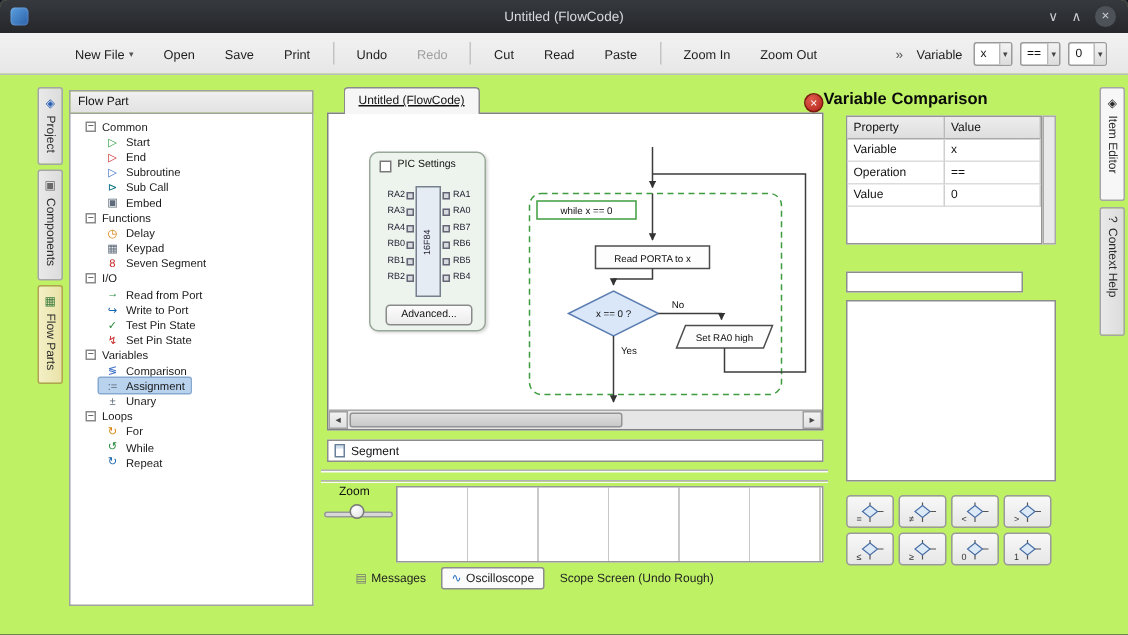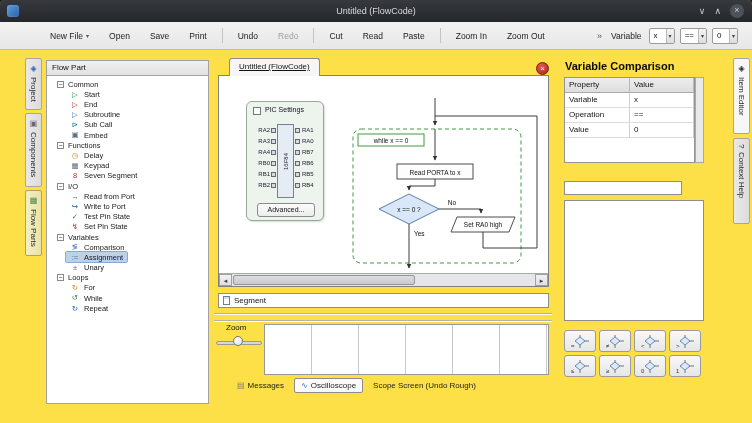--- a/index.html
+++ b/index.html
@@ -1,17 +1,17 @@
 <!DOCTYPE html>
 <html><head>
 <meta charset="utf-8">
 <style>
 *{box-sizing:border-box}
 body{margin:0;background:#141517;font-family:"Liberation Sans",sans-serif}
-#window{position:relative;width:752px;height:423px;background:#fde047;border-radius:5px 5px 0 0;overflow:hidden;outline:1px solid #3c3f43}
+#window{position:relative;width:752px;height:423px;background:#bef264;border-radius:5px 5px 0 0;overflow:hidden;outline:1px solid #3c3f43}
 
 #titlebar{position:absolute;left:0;top:0;right:0;height:22px;background:linear-gradient(#36393e,#25272b)}
 #app-icon{position:absolute;left:7px;top:5px;width:12px;height:12px;border-radius:3px;background:linear-gradient(135deg,#5aa0e0,#2b5fa8);box-shadow:inset 0 0 2px rgba(255,255,255,.3)}
 #window-title{position:absolute;left:0;right:0;top:0;line-height:22px;text-align:center;font-size:9px;color:#d8dbdf}
 #window-controls{position:absolute;right:8px;top:0;height:22px;display:flex;align-items:center;gap:9px}
 .wc{color:#c9ccd1;font-size:9px;line-height:1}
 .wc.close{width:14px;height:14px;border-radius:50%;background:#4d5158;text-align:center;line-height:13px;font-size:9px}
 
 #toolbar{position:absolute;left:0;top:22px;right:0;height:28px;background:linear-gradient(#f2f2f2,#e7e7e7);border-bottom:1px solid #bdbdbd;display:flex;padding:0 14px 0 40px}
 #toolbar-buttons{display:flex;align-items:center}
@@ -28,21 +28,21 @@
 .combo-arrow{font-size:6px;color:#444;background:linear-gradient(#f3f3f3,#ddd);border-left:1px solid #b9b9b9;height:100%;display:flex;align-items:center;padding:0 2px}
 
 .vtab{position:absolute;width:17px;writing-mode:vertical-rl;display:flex;align-items:center;justify-content:flex-start;gap:4px;padding:5px 0;font-size:8px;color:#2a2a2a;background:linear-gradient(90deg,#e9e9e9,#dcdcdc);border:1px solid #a6a6a6;border-radius:2px}
 .vtab .vicon{font-size:8px}
 .vtab.sel{background:linear-gradient(90deg,#f4f0c6,#e9e2a8);border-color:#b0a452}
 .vtab.rsel{background:#f7f7f7}
 
 #flow-panel{position:absolute;left:46px;top:60px;width:163px;height:344px}
 #flow-panel-header{height:16px;background:linear-gradient(#f0f0f0,#e2e2e2);border:1px solid #a2a2a2;font-size:8px;line-height:14px;padding-left:5px;color:#111}
 #tree{position:absolute;left:0;right:0;top:16px;bottom:0;background:#fff;border:1px solid #a2a2a2;border-top:none;padding-top:3px;overflow:hidden}
-.trow{height:10.2px;display:flex;align-items:flex-end;padding-left:6px;font-size:7.5px;color:#1a1a1a}
+.trow{height:10.2px;display:flex;align-items:center;padding-left:6px;font-size:7.5px;color:#1a1a1a}
 .trow:not(.group){padding-left:19px}
 .tinner{display:flex;align-items:center;gap:4px;padding:0 4px;height:10px;border-radius:1px}
 .tinner.sel{background:#b9d3ee;outline:1px solid #86a9d2}
 .expander{width:7px;height:7px;border:1px solid #8a8a8a;background:#fff;font-size:7px;color:#333;display:flex;align-items:center;justify-content:center;line-height:1}
 .ticon{font-size:7.5px;width:10px;text-align:center;line-height:1}
 .tlabel{white-space:nowrap}
 
 #canvas-tab{position:absolute;left:229px;top:58px;height:18px;padding:0 9px;background:#f6f6f6;border:1px solid #8a8a8a;border-bottom:none;border-radius:3px 3px 0 0;font-size:8px;line-height:16px;text-decoration:underline;color:#111;z-index:3}
 #canvas-close{position:absolute;left:536px;top:62px;width:13px;height:13px;border-radius:50%;background:radial-gradient(circle at 35% 30%,#e25b4f,#b02318);border:1px solid #7d170f;color:#fff;font-size:8px;line-height:11px;text-align:center;z-index:3}
 #canvas{position:absolute;left:218px;top:75px;width:331px;height:212px;background:#fff;border:1px solid #808080}
@@ -81,21 +81,21 @@
 #zoom-label{position:absolute;left:226px;top:323px;font-size:8px;color:#111}
 #zoom-track{position:absolute;left:216px;top:341px;width:46px;height:4px;background:#d8d8d8;border:1px solid #999;border-radius:2px}
 #zoom-thumb{position:absolute;left:233px;top:336px;width:10px;height:10px;border-radius:50%;background:radial-gradient(circle at 35% 30%,#fff,#ddd);border:1px solid #777}
 #scope{position:absolute;left:264px;top:324px;width:285px;height:51px;background:#fff;border:1px solid #979797;background-image:repeating-linear-gradient(to right,transparent 0,transparent 46px,#c9c9c9 46px,#c9c9c9 47px)}
 #bottom-tabs{position:absolute;left:230px;top:378px;display:flex;align-items:center;gap:3px}
 .btab{display:flex;align-items:center;gap:3px;font-size:8px;color:#222;padding:2px 6px;border:1px solid transparent;white-space:nowrap}
 .btab.sel{background:#fbfbfb;border:1px solid #8d8d8d;border-radius:2px}
 .bicon{font-size:8px;color:#777}
 .btab.sel .bicon{color:#2a6fc0}
 
-#right-title{position:absolute;left:565px;top:60px;font-size:11px;font-weight:bold;color:#0a0a0a}
+#right-title{position:absolute;left:549px;top:60px;font-size:11px;font-weight:bold;color:#0a0a0a}
 #prop-table{position:absolute;left:564px;top:77px;width:131px;height:86px;background:#fff;border:1px solid #949494;display:grid;grid-template-columns:65px 64px;grid-auto-rows:15px;align-content:start}
 .pcell{font-size:8px;padding:2px 4px;border-right:1px solid #cfcfcf;border-bottom:1px solid #dcdcdc;color:#111;white-space:nowrap;overflow:hidden}
 .pcell.head{background:linear-gradient(#ededed,#dedede);border-bottom:1px solid #a9a9a9;border-right:1px solid #b9b9b9}
 #table-gutter{position:absolute;left:695px;top:77px;width:9px;height:86px;background:#e9e9e9;border:1px solid #a9a9a9}
 #right-input{position:absolute;left:564px;top:181px;width:118px;height:14px;background:#fff;border:1px solid #8d8d8d}
 #right-list{position:absolute;left:564px;top:200px;width:140px;height:121px;background:#fff;border:1px solid #8d8d8d}
 #op-grid{position:absolute;left:564px;top:330px;width:142px;display:flex;flex-wrap:wrap;gap:3px}
 .op-btn{width:32px;height:22px;background:linear-gradient(#f8f8f8,#e6e6e6);border:1px solid #9a9a9a;border-radius:3px;display:flex;align-items:center;justify-content:center}
 </style>
 </head>

